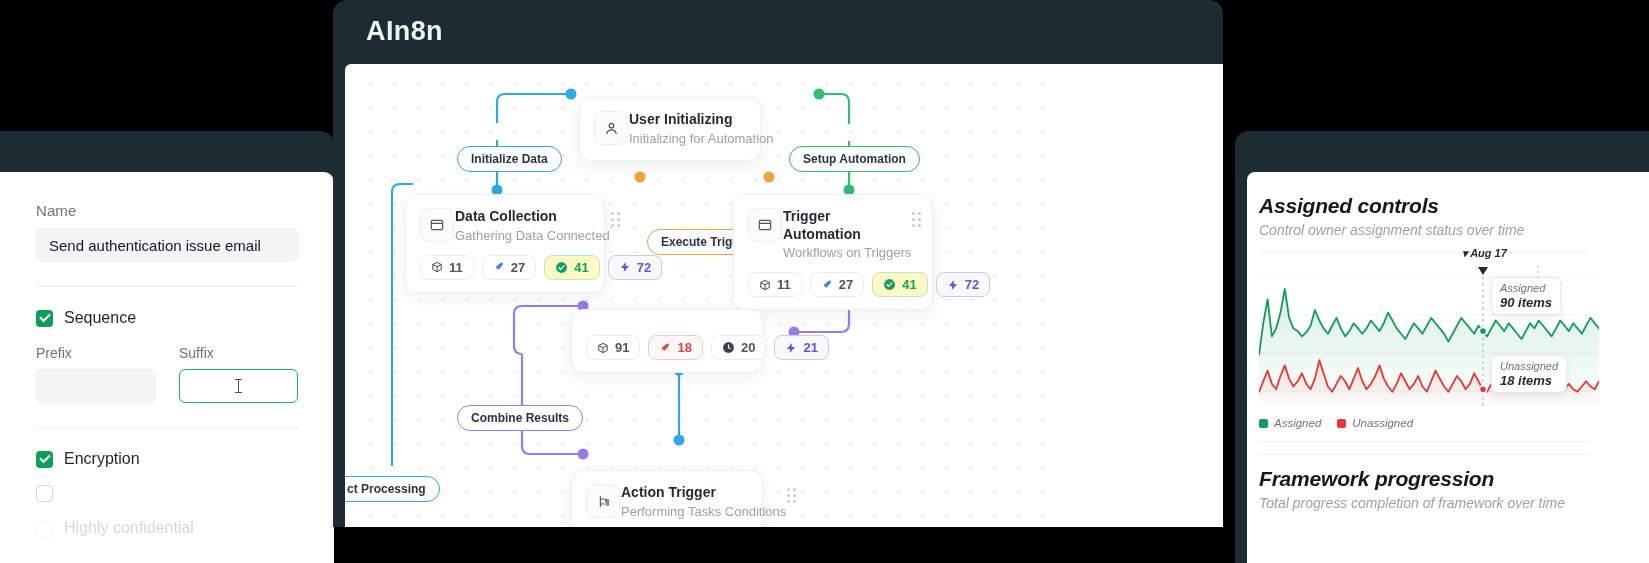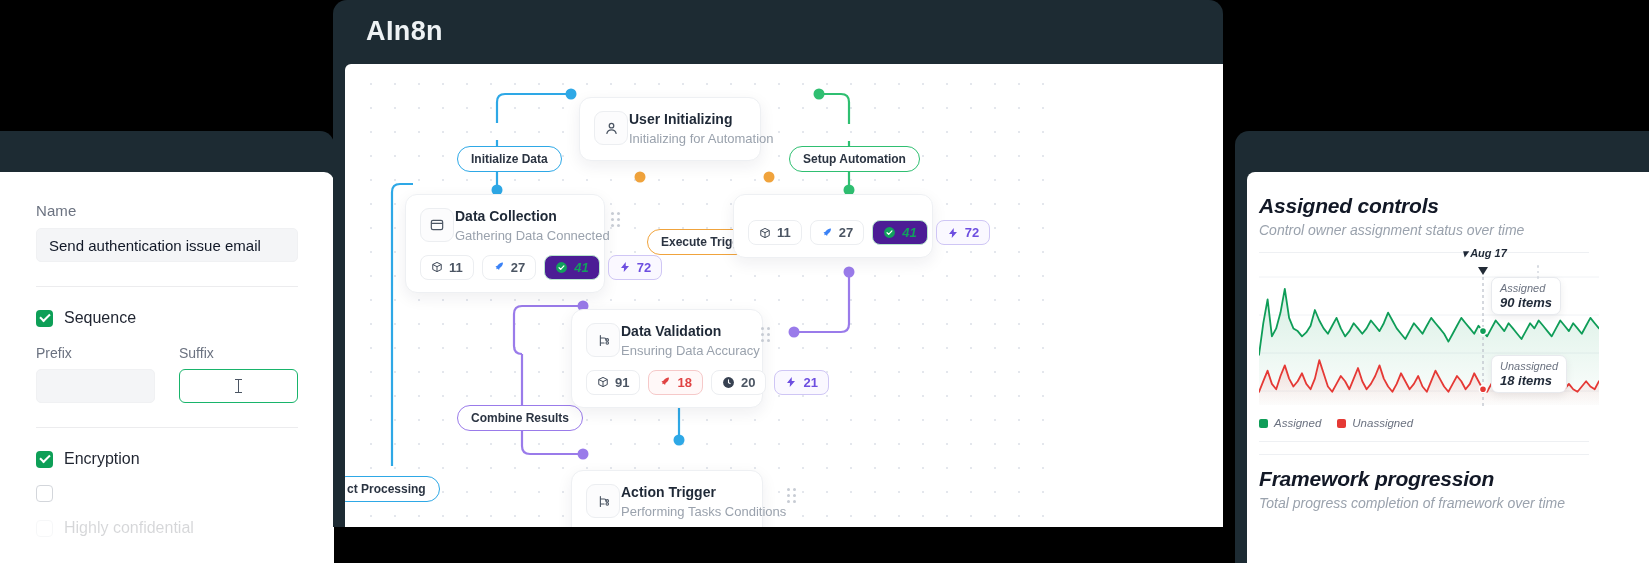--- a/index.html
+++ b/index.html
@@ -93,21 +93,21 @@
   .node-title { font-size: 14px; font-weight: 700; color: #1f2937; line-height: 1.25; }
   .node-sub { font-size: 13px; color: #9aa2ad; margin-top: 2px; white-space: nowrap; }
   .grip { margin-left: auto; display: grid; grid-template-columns: 3px 3px; gap: 3px; padding-top: 4px; }
   .grip i { width: 3px; height: 3px; border-radius: 50%; background: #c7ccd4; display: block; }
   .stats { display: flex; gap: 8px; margin-top: 12px; }
   .stat {
     display: flex; align-items: center; gap: 6px; border: 1px solid #eceef1;
     border-radius: 8px; padding: 4px 10px; font-size: 13px; font-weight: 600; color: #4b5563;
     background: #fff;
   }
-  .stat.green { border-color: #b9e7cd; color: #12a05d; background: #4c1d95; font-style: italic; }
+  .stat.green { border-color: #b9e7cd; color: #12a05d; background: #fef9c3; }
   .stat.purple { border-color: #cfc6f5; color: #6d4ee0; background: #faf8ff; }
   .stat.red { border-color: #f6c9c9; color: #e04343; background: #fff8f8; }
   .stat svg { display: block; }
 
   .pill {
     position: absolute; background: #fff; border-radius: 999px; padding: 5px 13px;
     font-size: 12px; font-weight: 700; color: #2b3442; white-space: nowrap;
   }
   .pill.blue { border: 1.6px solid #2ea8e6; }
   .pill.green { border: 1.6px solid #2fbf71; }
@@ -304,20 +304,40 @@
           <span class="stat purple">
             <svg width="12" height="12" viewBox="0 0 24 24" fill="#6d4ee0">
                 <path d="M13.5 2 4 14h6l-.5 8L20 10h-6.5z"></path>
               </svg>
             <b>72</b>
           </span>
         </div>
       </div>
 
       <div class="node" style="left:388px; top:130px; width:200px;">
+        <div class="node-head">
+          <span class="node-ico">
+            <svg width="16" height="16" viewBox="0 0 24 24" fill="none" stroke="currentColor" stroke-width="1.8">
+                <rect x="3.5" y="5" width="17" height="14" rx="2.5"></rect>
+                <path d="M3.5 9.5h17"></path>
+              </svg>
+          </span>
+          <div>
+            <div class="node-title">Trigger Automation</div>
+            <div class="node-sub">Workflows on Triggers</div>
+          </div>
+          <span class="grip">
+              <i></i>
+              <i></i>
+              <i></i>
+              <i></i>
+              <i></i>
+              <i></i>
+            </span>
+        </div>
         <div class="stats">
           <span class="stat">
             <svg width="12" height="12" viewBox="0 0 24 24" fill="none" stroke="#374151" stroke-width="1.9" stroke-linejoin="round">
                 <path d="M12 2.8 20.5 7v10L12 21.2 3.5 17V7z"></path>
                 <path d="M3.5 7 12 11.3 20.5 7M12 11.3V21.2"></path>
               </svg>
             <b>11</b>
           </span>
           <span class="stat">
             <svg width="12" height="12" viewBox="0 0 24 24" fill="#3b82f6">
@@ -335,41 +355,20 @@
           <span class="stat purple">
             <svg width="12" height="12" viewBox="0 0 24 24" fill="#6d4ee0">
                 <path d="M13.5 2 4 14h6l-.5 8L20 10h-6.5z"></path>
               </svg>
             <b>72</b>
           </span>
         </div>
       </div>
 
       <div class="node" style="left:226px; top:245px; width:192px;">
-        <div class="node-head">
-          <span class="node-ico">
-            <svg width="15" height="15" viewBox="0 0 24 24" fill="none" stroke="currentColor" stroke-width="1.8" stroke-linecap="round">
-                <path d="M7 4v16M7 8h6a3 3 0 0 1 3 3M7 16h6"></path>
-                <circle cx="18" cy="11" r="2"></circle>
-                <circle cx="18" cy="16" r="2"></circle>
-              </svg>
-          </span>
-          <div>
-            <div class="node-title">Data Validation</div>
-            <div class="node-sub">Ensuring Data Accuracy</div>
-          </div>
-          <span class="grip">
-              <i></i>
-              <i></i>
-              <i></i>
-              <i></i>
-              <i></i>
-              <i></i>
-            </span>
-        </div>
         <div class="stats">
           <span class="stat">
             <svg width="12" height="12" viewBox="0 0 24 24" fill="none" stroke="#374151" stroke-width="1.9" stroke-linejoin="round">
                 <path d="M12 2.8 20.5 7v10L12 21.2 3.5 17V7z"></path>
                 <path d="M3.5 7 12 11.3 20.5 7M12 11.3V21.2"></path>
               </svg>
             <b>91</b>
           </span>
           <span class="stat red">
             <svg width="12" height="12" viewBox="0 0 24 24" fill="#e04343">

